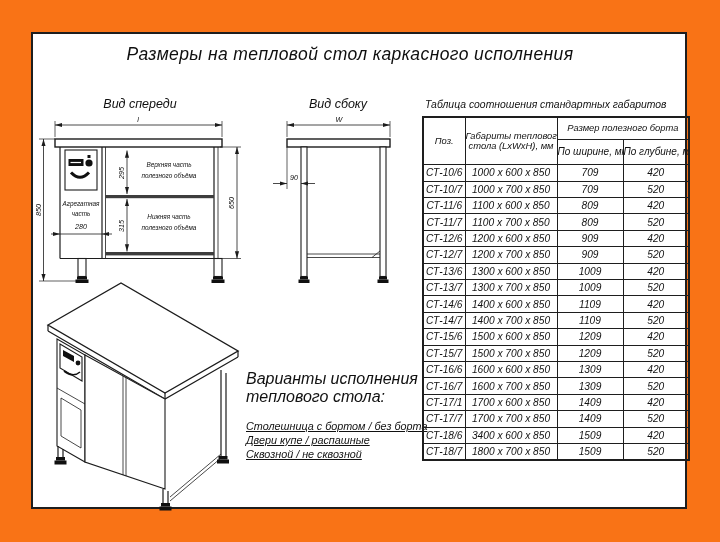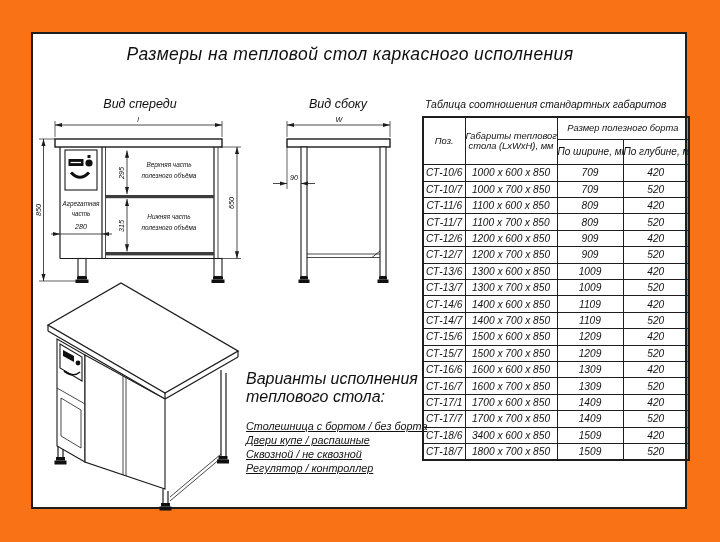--- a/index.html
+++ b/index.html
@@ -209,21 +209,20 @@
       <rect class="dark" x="21.5" y="184.5" width="12" height="4"></rect>
     </g>
   </svg>
 
   <div class="options">
     <div class="options-title">Варианты исполнения теплового стола:</div>
     <div class="options-list">
         <div class="opt-line">Столешница с бортом / без борта</div>
         <div class="opt-line">Двери купе / распашные</div>
         <div class="opt-line">Сквозной / не сквозной</div>
-        <div class="opt-line">Регулятор / контроллер</div>
       </div>
   </div>
 
   <div class="table-block">
     <div class="table-caption">
       <div>Таблица соотношения стандартных габаритов</div>
     </div>
     <table class="spec">
       <colgroup>
           <col class="c-pos">

